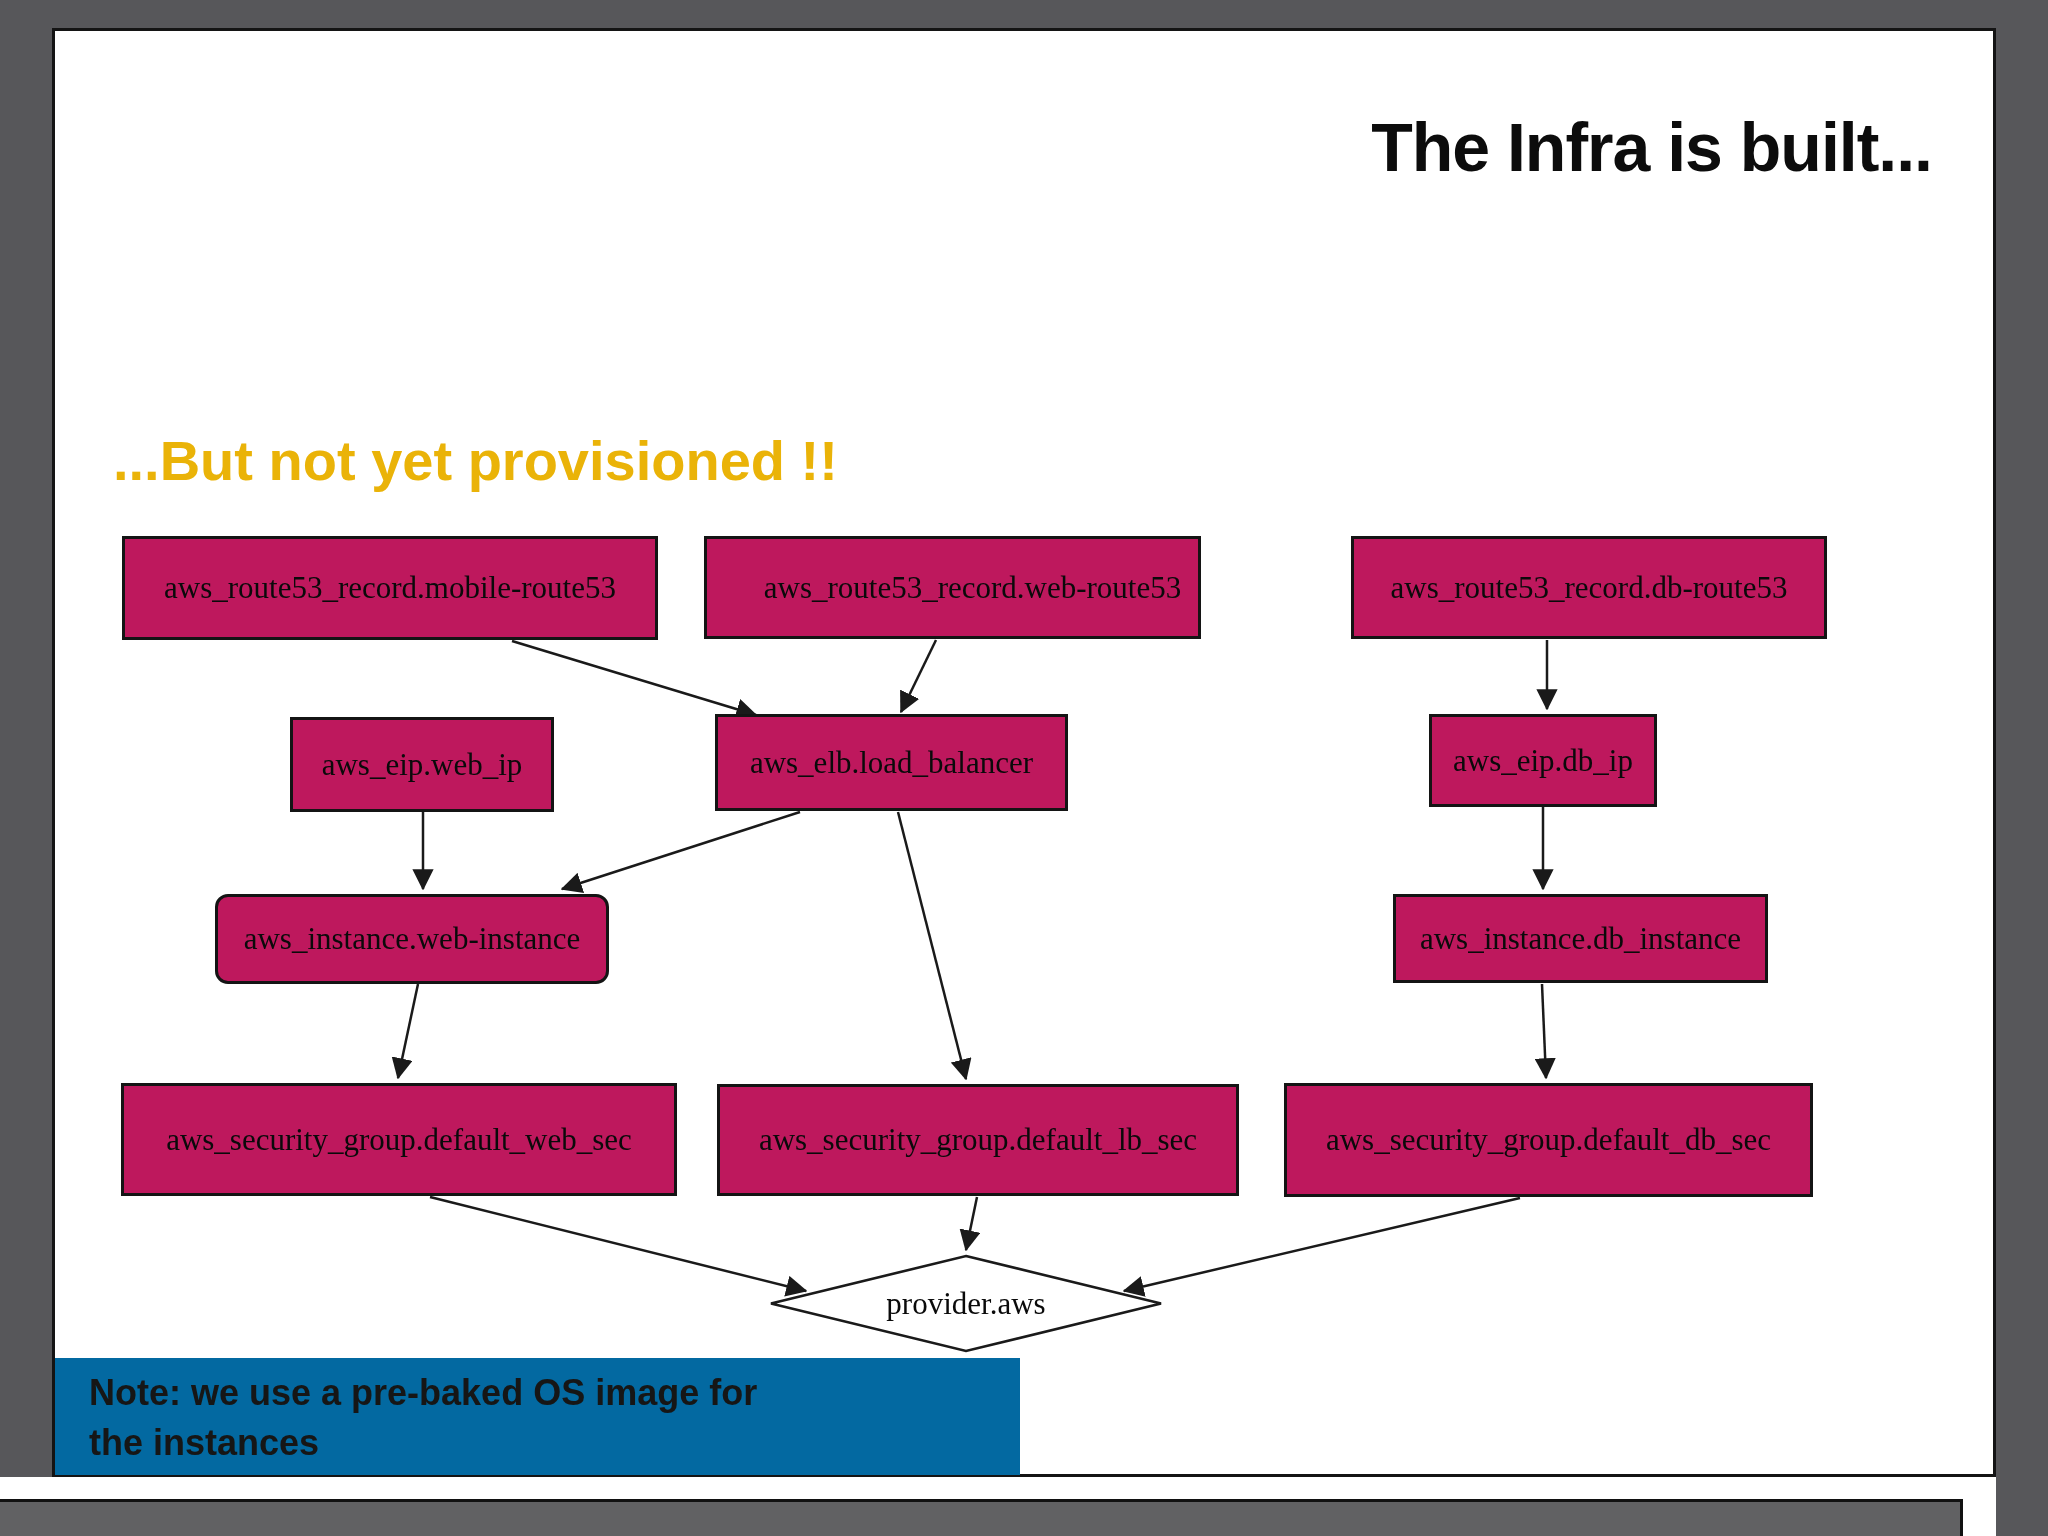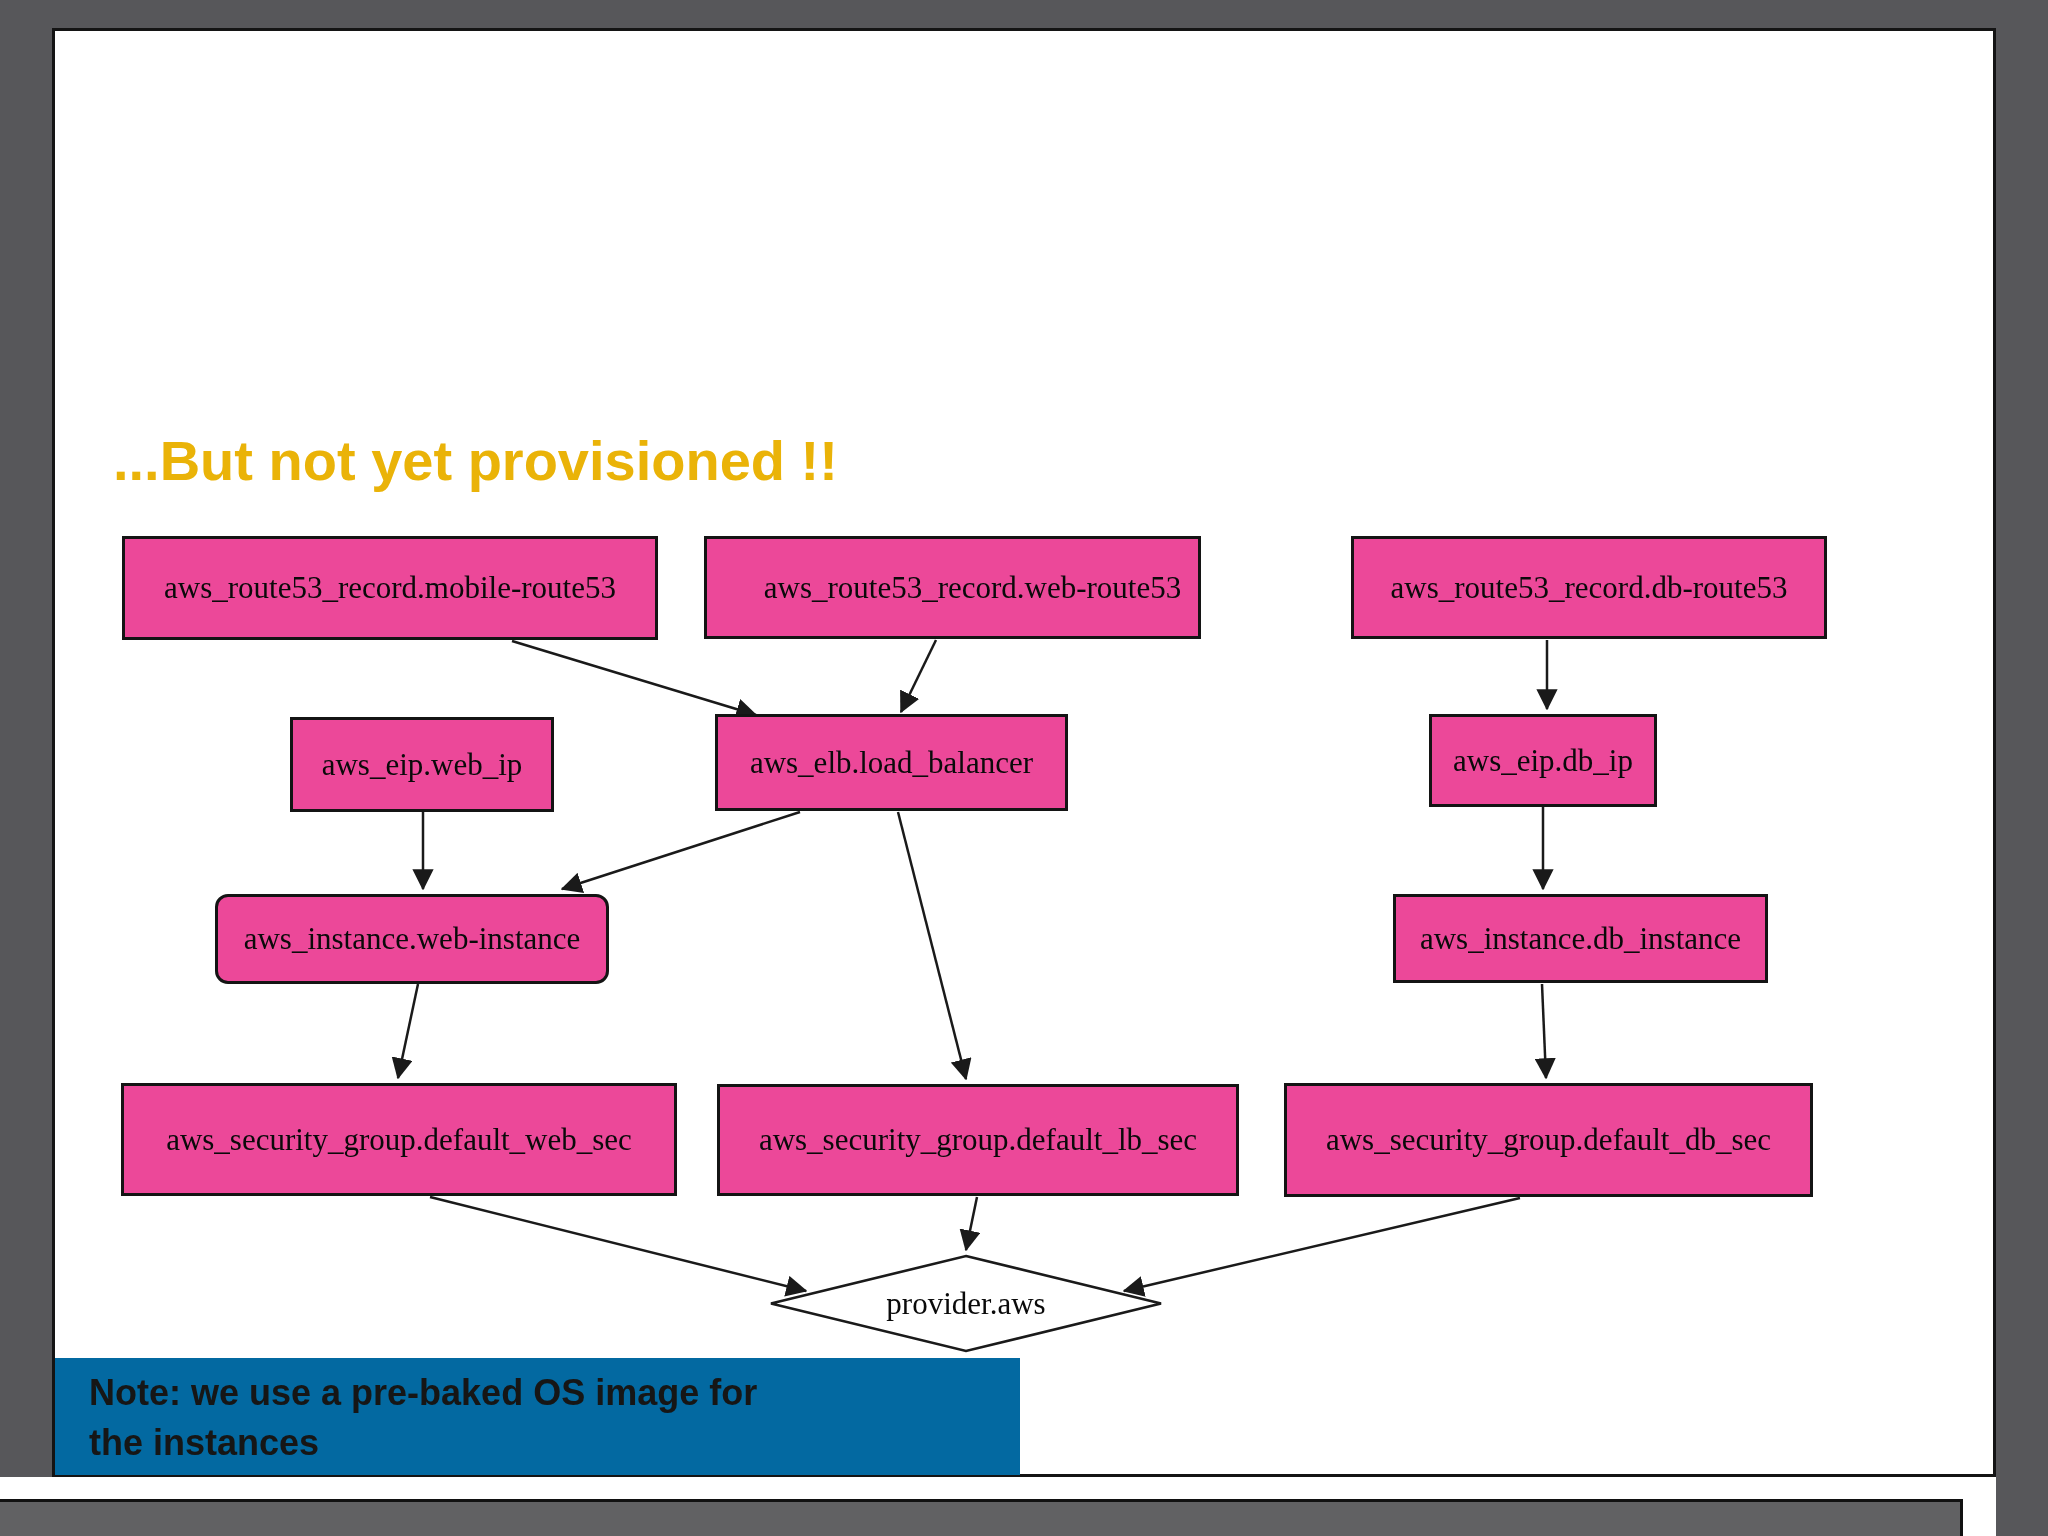--- a/index.html
+++ b/index.html
@@ -11,21 +11,21 @@
   .bottom-bar{position:absolute;left:0;top:1499px;width:1963px;height:37px;background:#616163;
               border-top:3px solid #111;border-right:3px solid #111;box-sizing:border-box;}
   .title{position:absolute;left:900px;top:108px;width:1032px;text-align:right;
          font-size:68px;font-weight:700;color:#0c0c0c;letter-spacing:-1px;white-space:nowrap;}
   .subtitle{position:absolute;left:113px;top:428px;font-size:56px;font-weight:700;
             color:#fb0000;white-space:nowrap;}
   .note{position:absolute;left:55px;top:1358px;width:965px;height:117px;background:#ececec;
         padding:10px 0 0 34px;box-sizing:border-box;font-size:36px;font-weight:700;
         color:#161616;line-height:1.4;}
   .edges{position:absolute;left:0;top:0;pointer-events:none;}
-  .node{position:absolute;background:#ec4899;border:3px solid #141414;box-sizing:border-box;
+  .node{position:absolute;background:#be185d;border:3px solid #141414;box-sizing:border-box;
         display:flex;align-items:center;justify-content:center;
         font-family:"Liberation Serif","DejaVu Serif",serif;font-size:31px;color:#0a0a0a;
         white-space:nowrap;}
   .node.diamond{background:transparent;border:none;}
 </style>
 </head>
 <body>
 
 <div class="stage" style="background: rgb(87, 87, 90);">
   <div class="slide"></div>
@@ -83,20 +83,21 @@
         <span>aws_security_group.default_lb_sec</span>
       </div>
       <div class="node" style="left: 1284px; top: 1083px; width: 529px; height: 114px;">
         <span>aws_security_group.default_db_sec</span>
       </div>
       <div class="node diamond" style="left: 771px; top: 1256px; width: 390px; height: 95px;">
         <span>provider.aws</span>
       </div>
     </div>
 
+  <div class="title">The Infra is built...</div>
   <div class="subtitle" style="color: #eab308;">...But not yet provisioned !!</div>
 
   <div class="note" style="background: #0369a1; color: rgb(22, 22, 22);">
     <div>Note: we use a pre-baked OS image for</div>
     <div>the instances</div>
   </div>
 
   <div class="bottom-white"></div>
   <div class="bottom-bar" style="background: rgb(97, 97, 99);"></div>
 </div>

